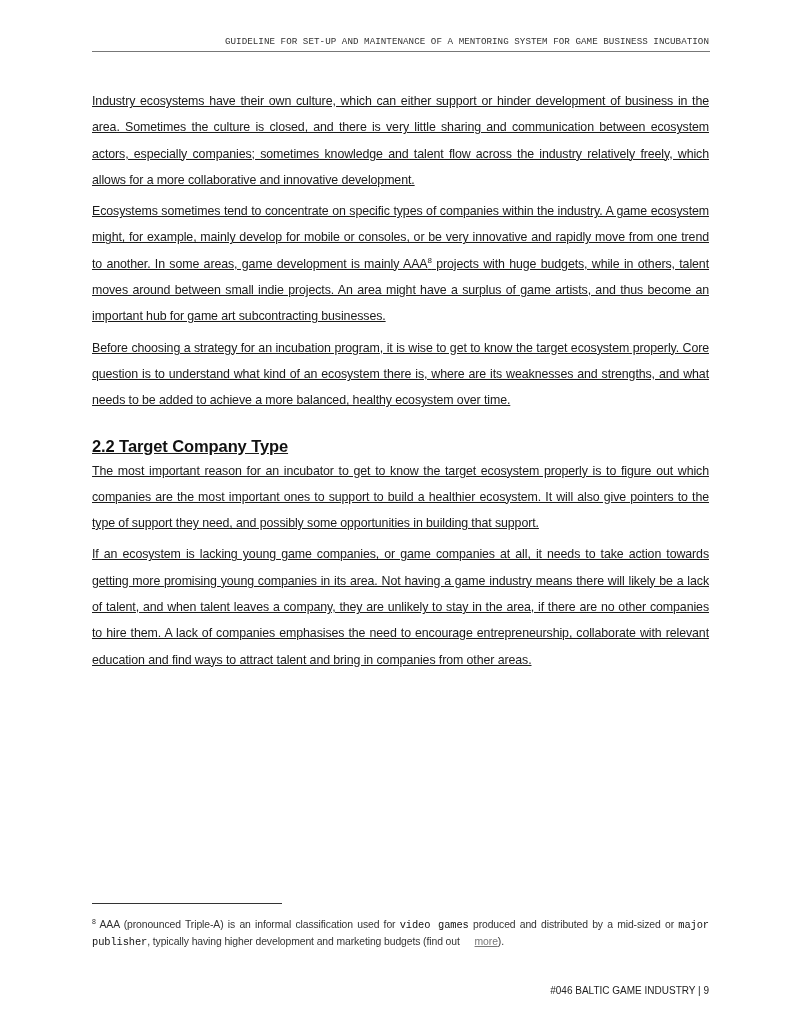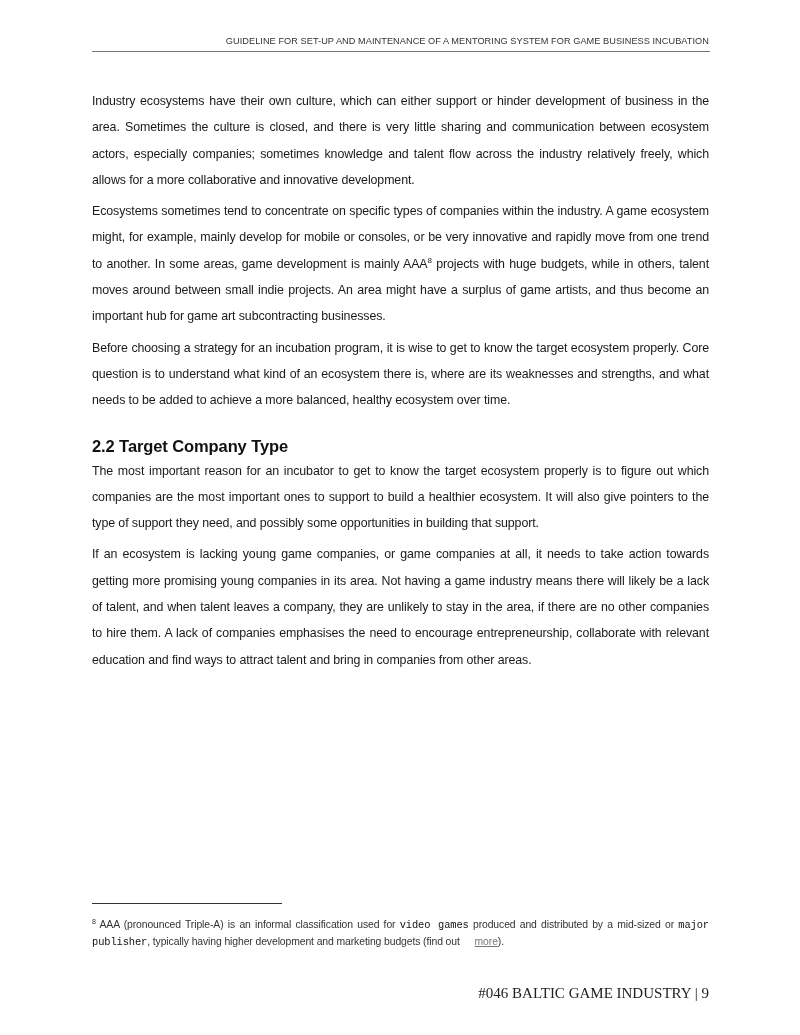--- a/index.html
+++ b/index.html
@@ -3,30 +3,30 @@
   <meta charset="utf-8">
   <style>
     html, body { margin: 0; padding: 0; background: #ffffff; }
     body {
       width: 800px; height: 1035px; position: relative; overflow: hidden;
       font-family: "Liberation Sans", sans-serif; color: #1a1a1a;
     }
     .running-header {
       position: absolute; left: 92px; top: 36px; width: 617px;
       text-align: right; font-size: 9.2px; letter-spacing: 0.05px;
-      color: #333; font-family: Liberation Sans, sans-serif;
+      color: #333; font-family: Liberation Mono, monospace;
     }
     .header-rule {
       position: absolute; left: 92px; top: 51px; width: 618px; height: 0;
       border-top: 1.3px solid #777;
     }
     .body {
       position: absolute; left: 92px; top: 88px; width: 617px;
       font-family: "Liberation Sans", sans-serif; font-size: 12.4px;
-      line-height: 26.3px; color: #1a1a1a;
+      line-height: 26.3px; color: #1a1a1a; text-decoration: underline;
     }
     .body p { margin: 0 0 5px 0; text-align: justify; letter-spacing: -0.1px; }
     .body h2 {
       margin: 20px 0 0 0; font-size: 16.5px; font-weight: bold; line-height: 24px;
       color: #111; letter-spacing: -0.1px;
     }
     .fn-ref { font-size: 8px; vertical-align: super; line-height: 0; }
     .footnote-rule {
       position: absolute; left: 92px; top: 903px; width: 190px; height: 0;
       border-top: 1px solid #333;
@@ -34,21 +34,21 @@
     .footnote {
       position: absolute; left: 92px; top: 917px; width: 617px;
       font-size: 10.4px; line-height: 15.6px; color: #333; text-align: justify;
       letter-spacing: -0.1px;
     }
     .footnote .fn-mark { font-size: 7px; vertical-align: super; line-height: 0; }
     .footnote .lnk-dark { color: #111; font-family: Liberation Mono, monospace; }
     .footnote .lnk-more { color: #777; text-decoration: underline; padding-left: 12px; }
     .page-footer {
       position: absolute; left: 92px; top: 985px; width: 617px;
-      text-align: right; font-size: 15px; color: #222; font-family: Liberation Serif, serif;
+      text-align: right; font-size: 10px; color: #222;
     }
   </style>
 </head>
 <body>
 
 <div class="running-header">GUIDELINE FOR SET-UP AND MAINTENANCE OF A MENTORING SYSTEM FOR GAME BUSINESS INCUBATION</div>
 <div class="header-rule"></div>
 
 <div class="body">
   <p>Industry ecosystems have their own culture, which can either support or hinder development of business in the area. Sometimes the culture is closed, and there is very little sharing and communication between ecosystem actors, especially companies; sometimes knowledge and talent flow across the industry relatively freely, which allows for a more collaborative and innovative development.</p>

